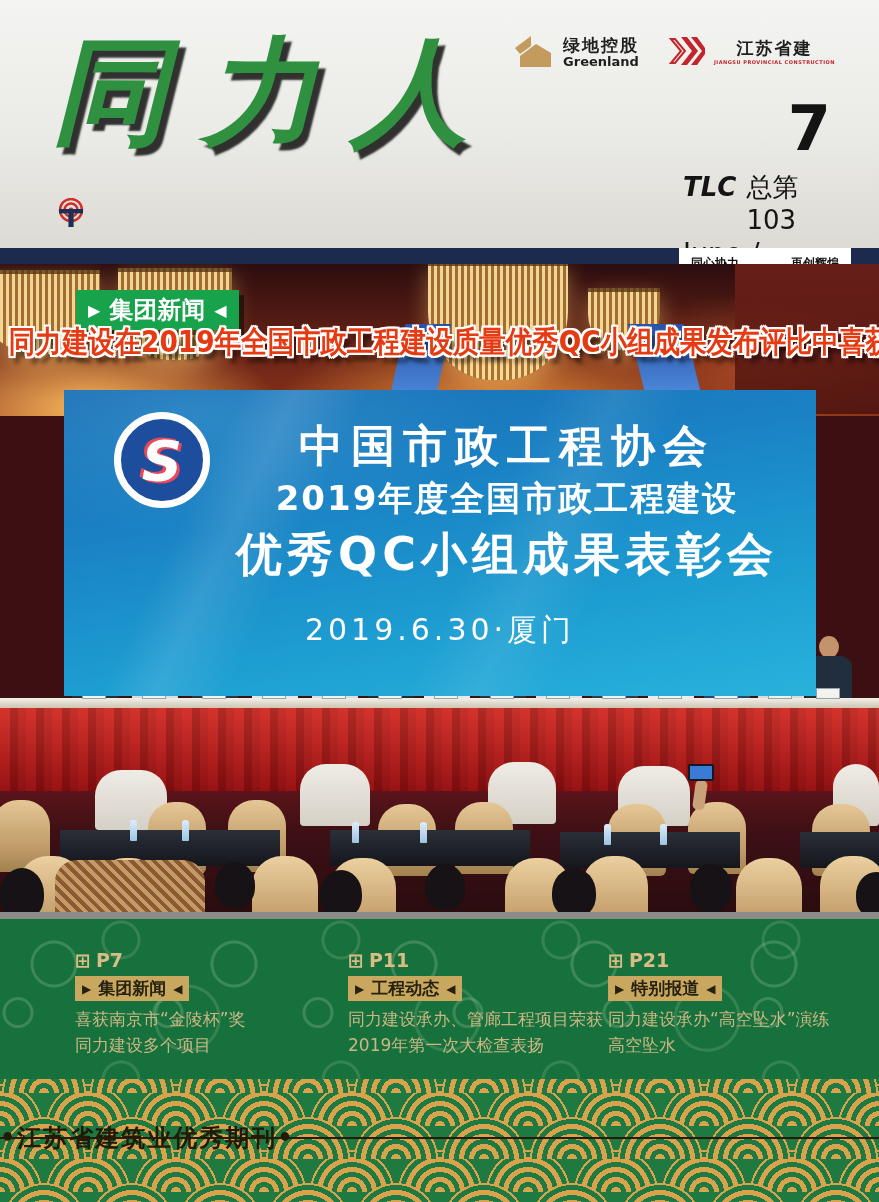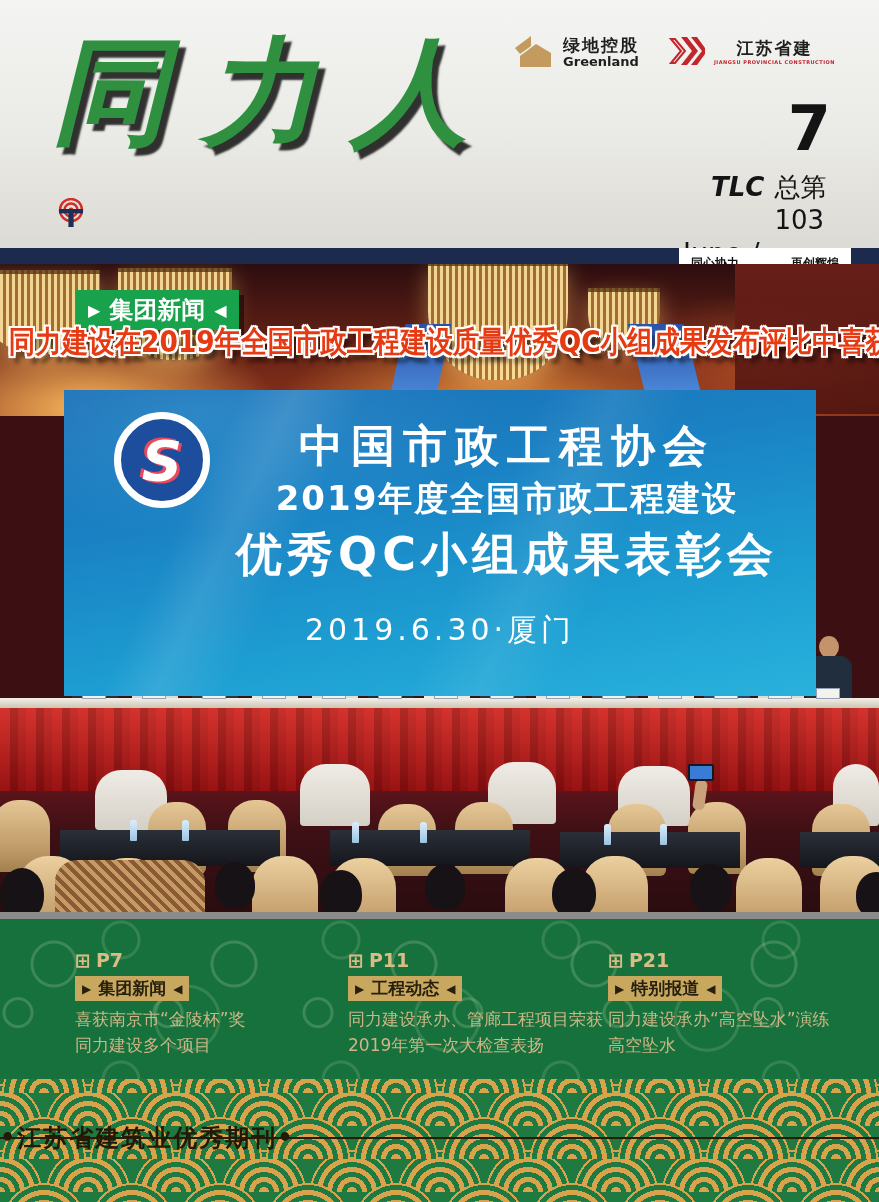--- a/index.html
+++ b/index.html
@@ -16,21 +16,21 @@
   .brand-en { font-size:13px; font-weight:bold; color:#1e1e1e; }
   .brand-en-sm { font-size:5px; font-weight:bold; color:#c2252b; letter-spacing:.5px; margin-top:2px; }
   .masthead-title { position:absolute; top:34px; left:52px; font-size:116px; line-height:1;
     font-weight:900; font-style:italic; color:#2f9040; letter-spacing:34px; white-space:nowrap;
     text-shadow:6px 7px 2px rgba(15,15,15,.85); }
   .masthead-sub { position:absolute; top:198px; left:56px; display:flex; align-items:center; gap:11px; }
   .masthead-sub-text { font-size:23px; color:#2c2c2c; letter-spacing:5px; white-space:nowrap; }
   .issue-block { position:absolute; top:98px; right:44px; width:152px; }
   .issue-number { text-align:right; font-size:62px; line-height:1; font-weight:bold; color:#141414; padding-right:4px; }
   .issue-meta { display:flex; align-items:baseline; gap:10px; margin-top:10px; }
-  .issue-code { font-size:26px; font-weight:900; font-style:italic; color:#141414;margin-left:28px; }
+  .issue-code { font-size:26px; font-weight:900; font-style:italic; color:#141414; }
   .issue-serial { font-size:26px; color:#141414; }
   .issue-date { font-size:27px; color:#141414; border-bottom:3px solid #141414; padding-bottom:5px; margin-top:2px; }
 
   
   .slogan-bar { position:absolute; top:248px; left:0; width:879px; height:31px; display:flex; background:#fff; }
   .slogan-fill { flex:1; background:#1c2a4d; }
   .slogan-texts { display:flex; align-items:center; gap:52px; padding:0 12px; background:#fff;
     font-size:12px; font-weight:bold; color:#111; white-space:nowrap; }
   .slogan-endcap { width:28px; background:#1c2a4d; }
 

